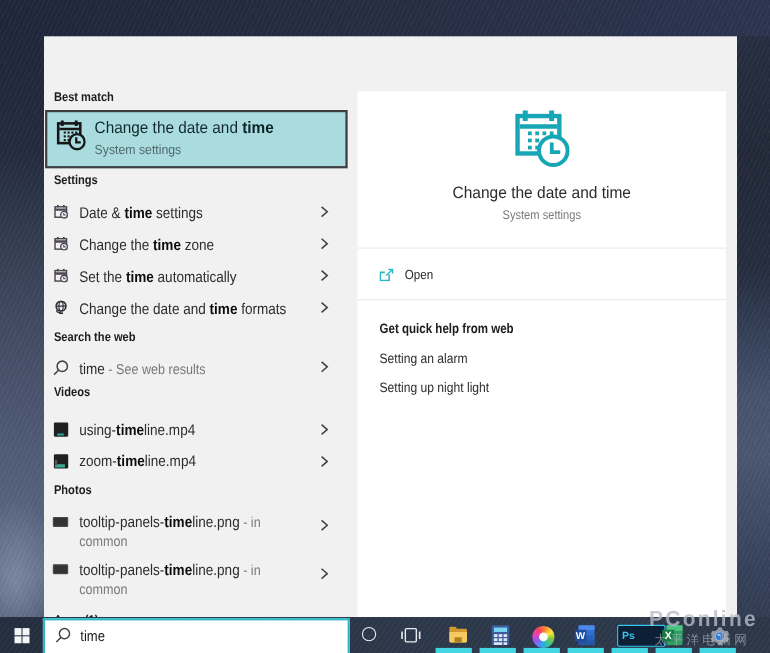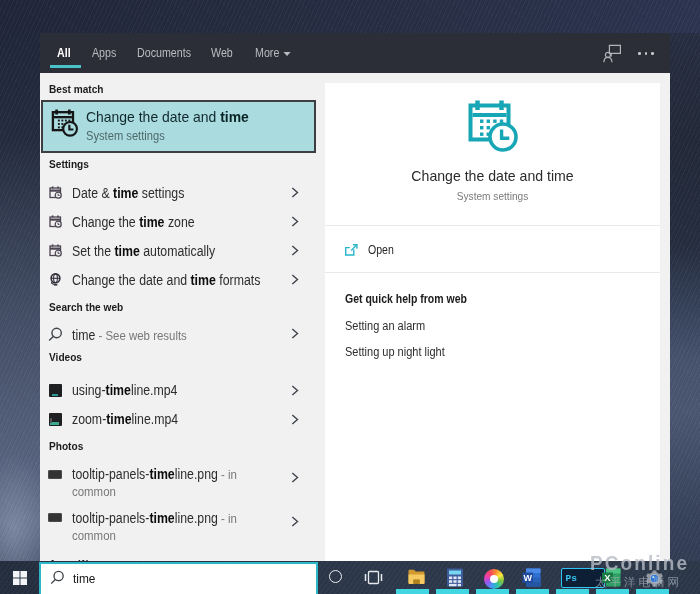--- a/index.html
+++ b/index.html
@@ -63,36 +63,20 @@
 </style>
 </head>
 <body>
 <div class="abs" id="wall"></div>
 <div class="abs" id="tstrip"></div>
 <div class="abs" id="lstrip"></div>
 <div class="abs" id="rstrip"></div>
 <div class="abs" id="walltex"></div>
 
 <div class="abs" id="win">
-  <div class="abs" id="tabbar">
-    <span class="tab sel" style="left:17px;">All</span>
-    <span class="tab" style="left:52px;">Apps</span>
-    <span class="tab" style="left:97px;">Documents</span>
-    <span class="tab" style="left:171px;">Web</span>
-    <span class="tab" style="left:215px;">More<span class="caret"></span></span>
-    <div class="abs" id="underline"></div>
-    <svg class="abs" style="left:563px;top:11px;" width="19" height="19" viewBox="0 0 19 19" fill="none" stroke="#b2b6bb" stroke-width="1.2">
-      <path d="M8.2 9.3 L17.4 9.3 L17.4 1.3 L6.4 1.3 L6.4 9.3 L8.2 9.3 L8.2 12.4 Z" stroke-linejoin="miter"></path>
-      <circle cx="4.9" cy="10.9" r="2.5"></circle>
-      <path d="M0.9 18.3 C0.9 14.9 2.7 13.3 4.9 13.3 C7.1 13.3 8.9 14.9 8.9 18.3"></path>
-    </svg>
-    <div class="abs" style="left:598px;top:19px;width:2.6px;height:2.6px;border-radius:50%;background:#c5c8cc;"></div>
-    <div class="abs" style="left:604.5px;top:19px;width:2.6px;height:2.6px;border-radius:50%;background:#c5c8cc;"></div>
-    <div class="abs" style="left:611px;top:19px;width:2.6px;height:2.6px;border-radius:50%;background:#c5c8cc;"></div>
-  </div>
 
   <div class="abs" id="content">
 
     <div class="abs" id="card">
       <svg class="abs" style="left:140px;top:17px;" width="53" height="52" viewBox="0 0 53 52">
         <g fill="none" stroke="#17a6b5">
           <rect x="5.5" y="5.5" width="38" height="34" stroke-width="4"></rect>
           <line x1="12.5" y1="0.5" x2="12.5" y2="10" stroke-width="4.5"></line>
           <line x1="36.5" y1="0.5" x2="36.5" y2="10" stroke-width="4.5"></line>
           <line x1="7.5" y1="15" x2="41.5" y2="15" stroke-width="4"></line>
@@ -312,21 +296,21 @@
 
   <svg class="abs tbic" style="left:522px;" width="19" height="19" viewBox="0 0 19 19">
     <rect x="4" y="0.5" width="14.5" height="18" rx="1" fill="#2f6fd0"></rect>
     <rect x="4" y="0.5" width="14.5" height="4.5" fill="#4a89e8"></rect>
     <rect x="4" y="9.5" width="14.5" height="4.5" fill="#2a62b9"></rect>
     <rect x="4" y="14" width="14.5" height="4.5" fill="#2456a4"></rect>
     <rect x="0.5" y="4.5" width="10.5" height="10.5" fill="#1e4b9e"></rect>
     <text x="5.7" y="12.7" font-family="Liberation Sans,sans-serif" font-size="9" font-weight="bold" fill="#ffffff" text-anchor="middle">W</text>
   </svg>
 
-  <div class="abs tbic" style="left:561px;width:44px;height:20px;background:#0c1f35;border:1.6px solid #2fc6f5;border-radius:2px;font-family:Liberation Mono, monospace;">
+  <div class="abs tbic" style="left:561px;width:44px;height:20px;background:#0c1f35;border:1.6px solid #2fc6f5;border-radius:2px;">
     <span class="abs" style="left:3.5px;top:4px;font-size:9.5px;font-weight:bold;color:#38c4ef;">Ps</span>
   </div>
 
   <svg class="abs tbic" style="left:601px;" width="20" height="19" viewBox="0 0 20 19">
     <rect x="5" y="0.5" width="14.5" height="18" rx="1" fill="#2fa063"></rect>
     <rect x="5" y="0.5" width="14.5" height="5" fill="#4cc284"></rect>
     <rect x="1" y="4.5" width="11" height="10.5" fill="#1a7a44"></rect>
     <text x="6.5" y="13" font-family="Liberation Sans,sans-serif" font-size="9.5" font-weight="bold" fill="#ffffff" text-anchor="middle">X</text>
   </svg>
 

